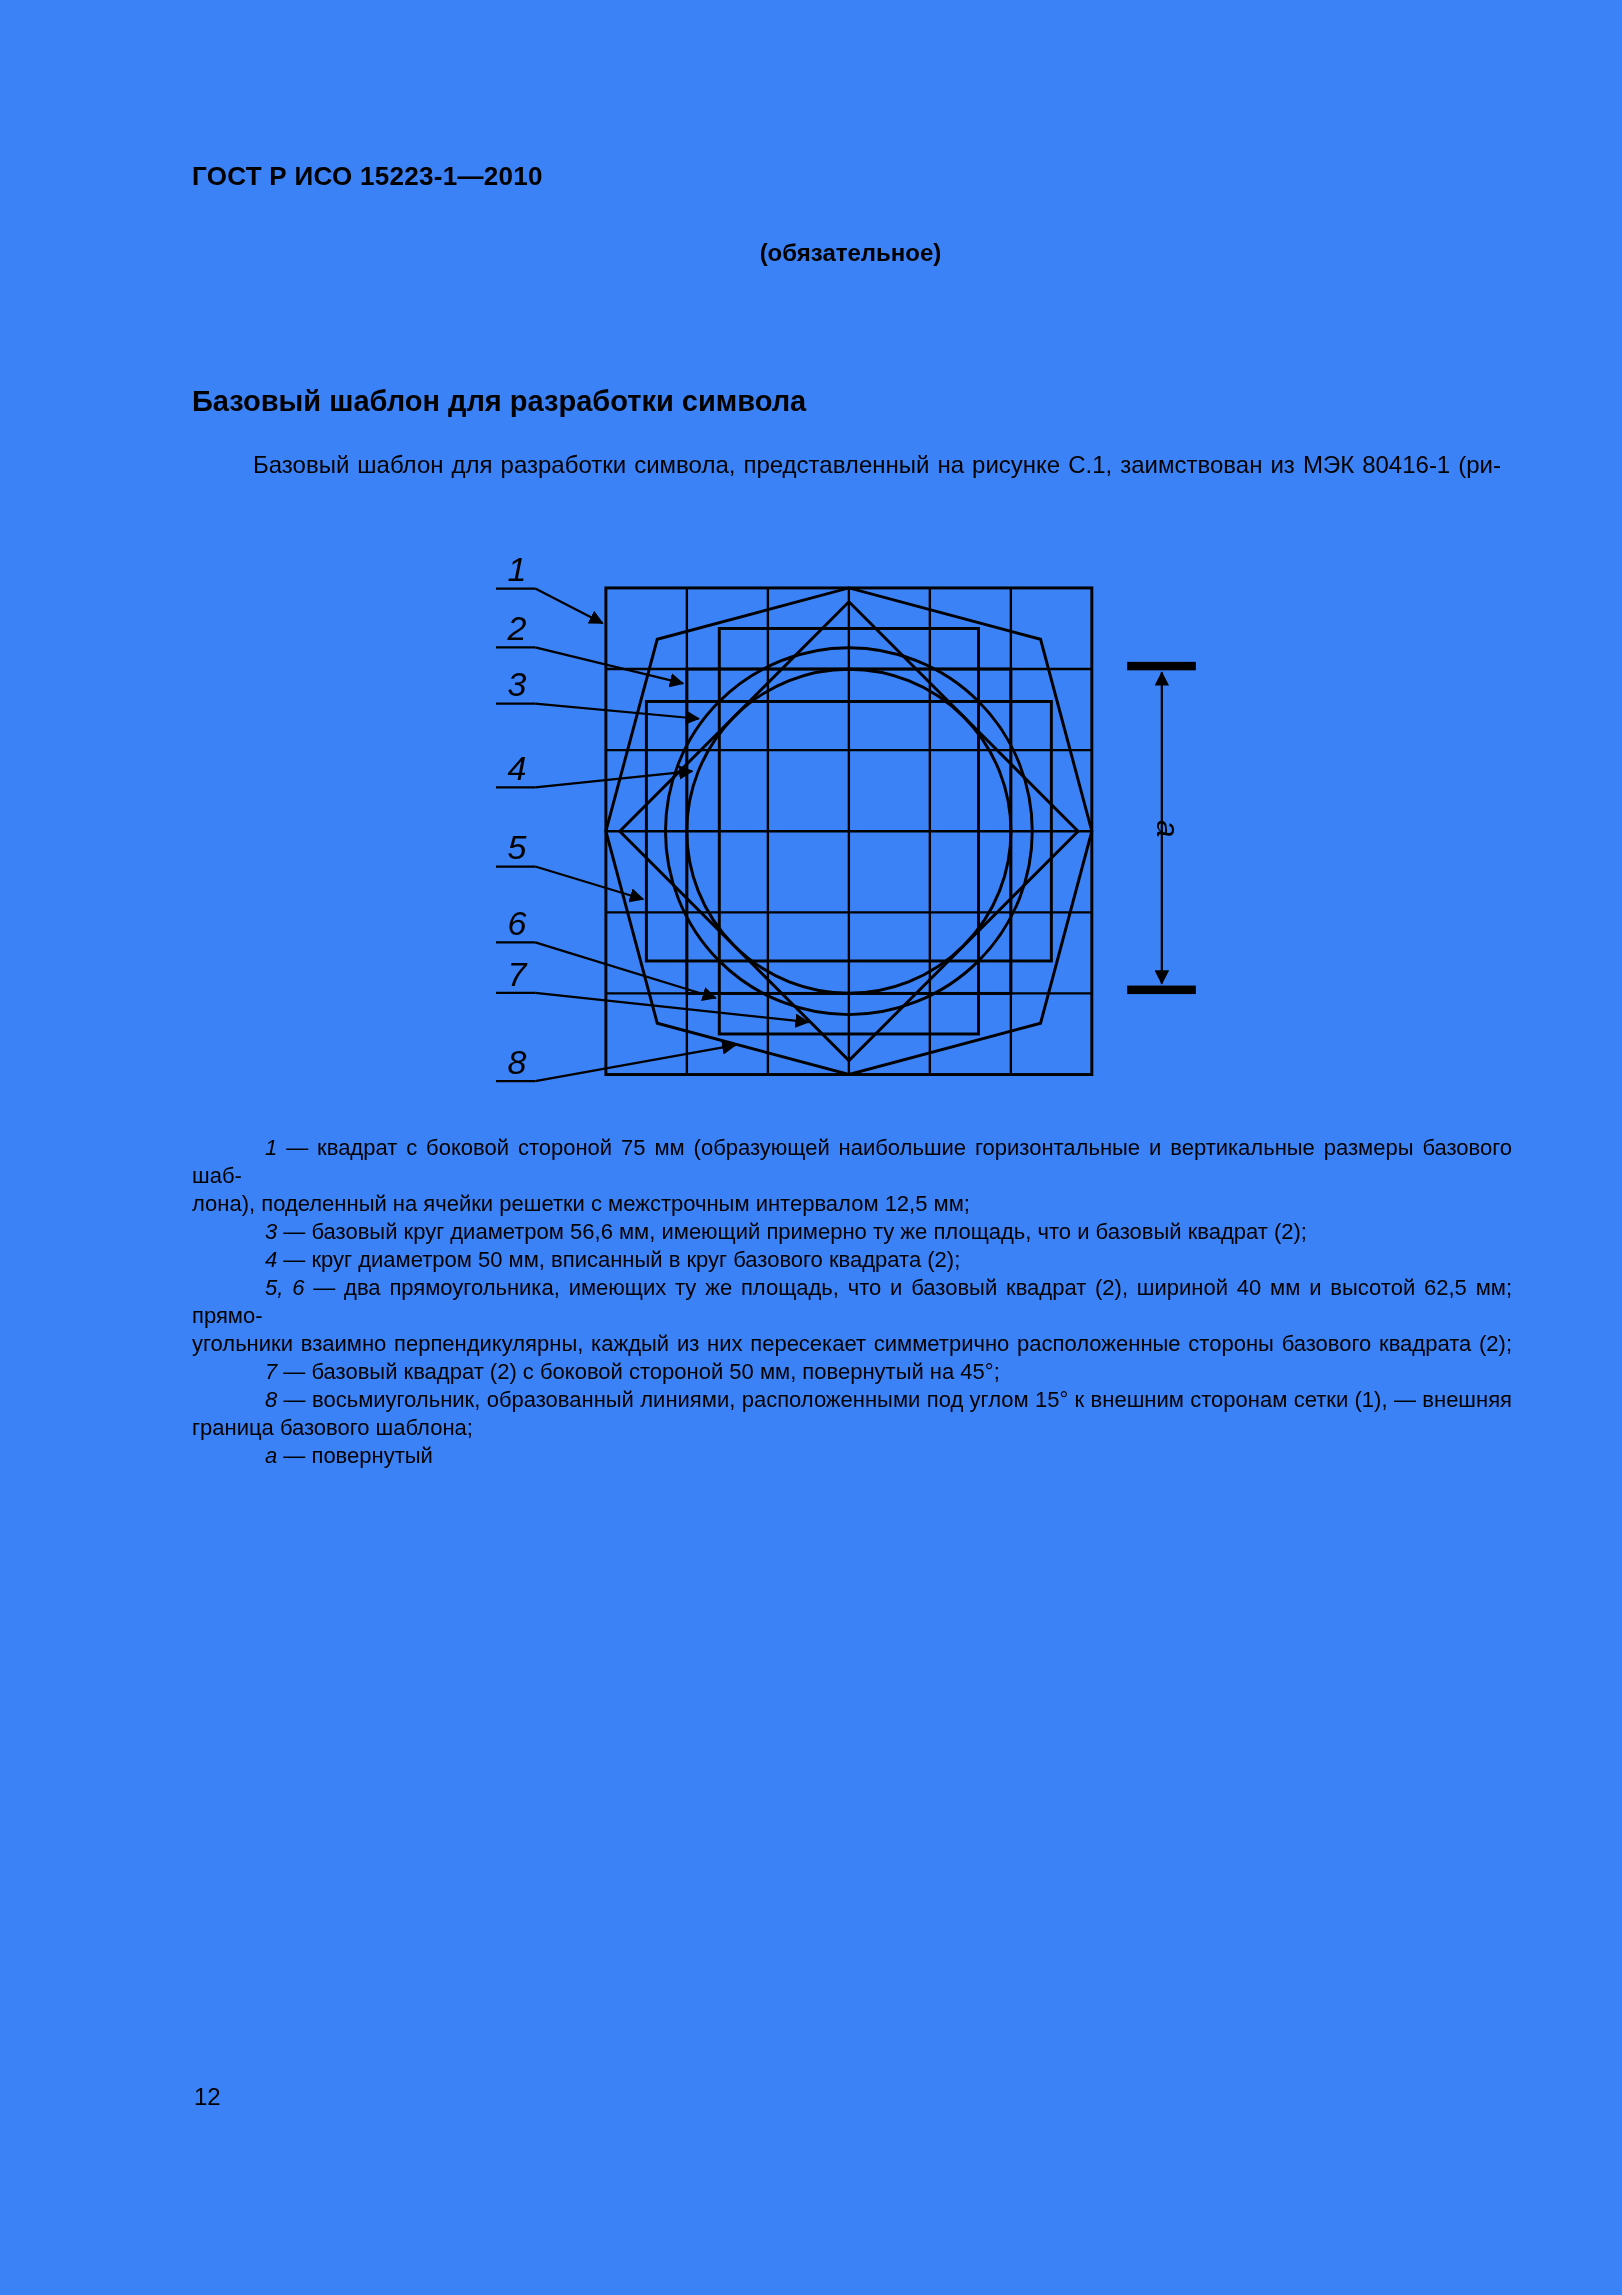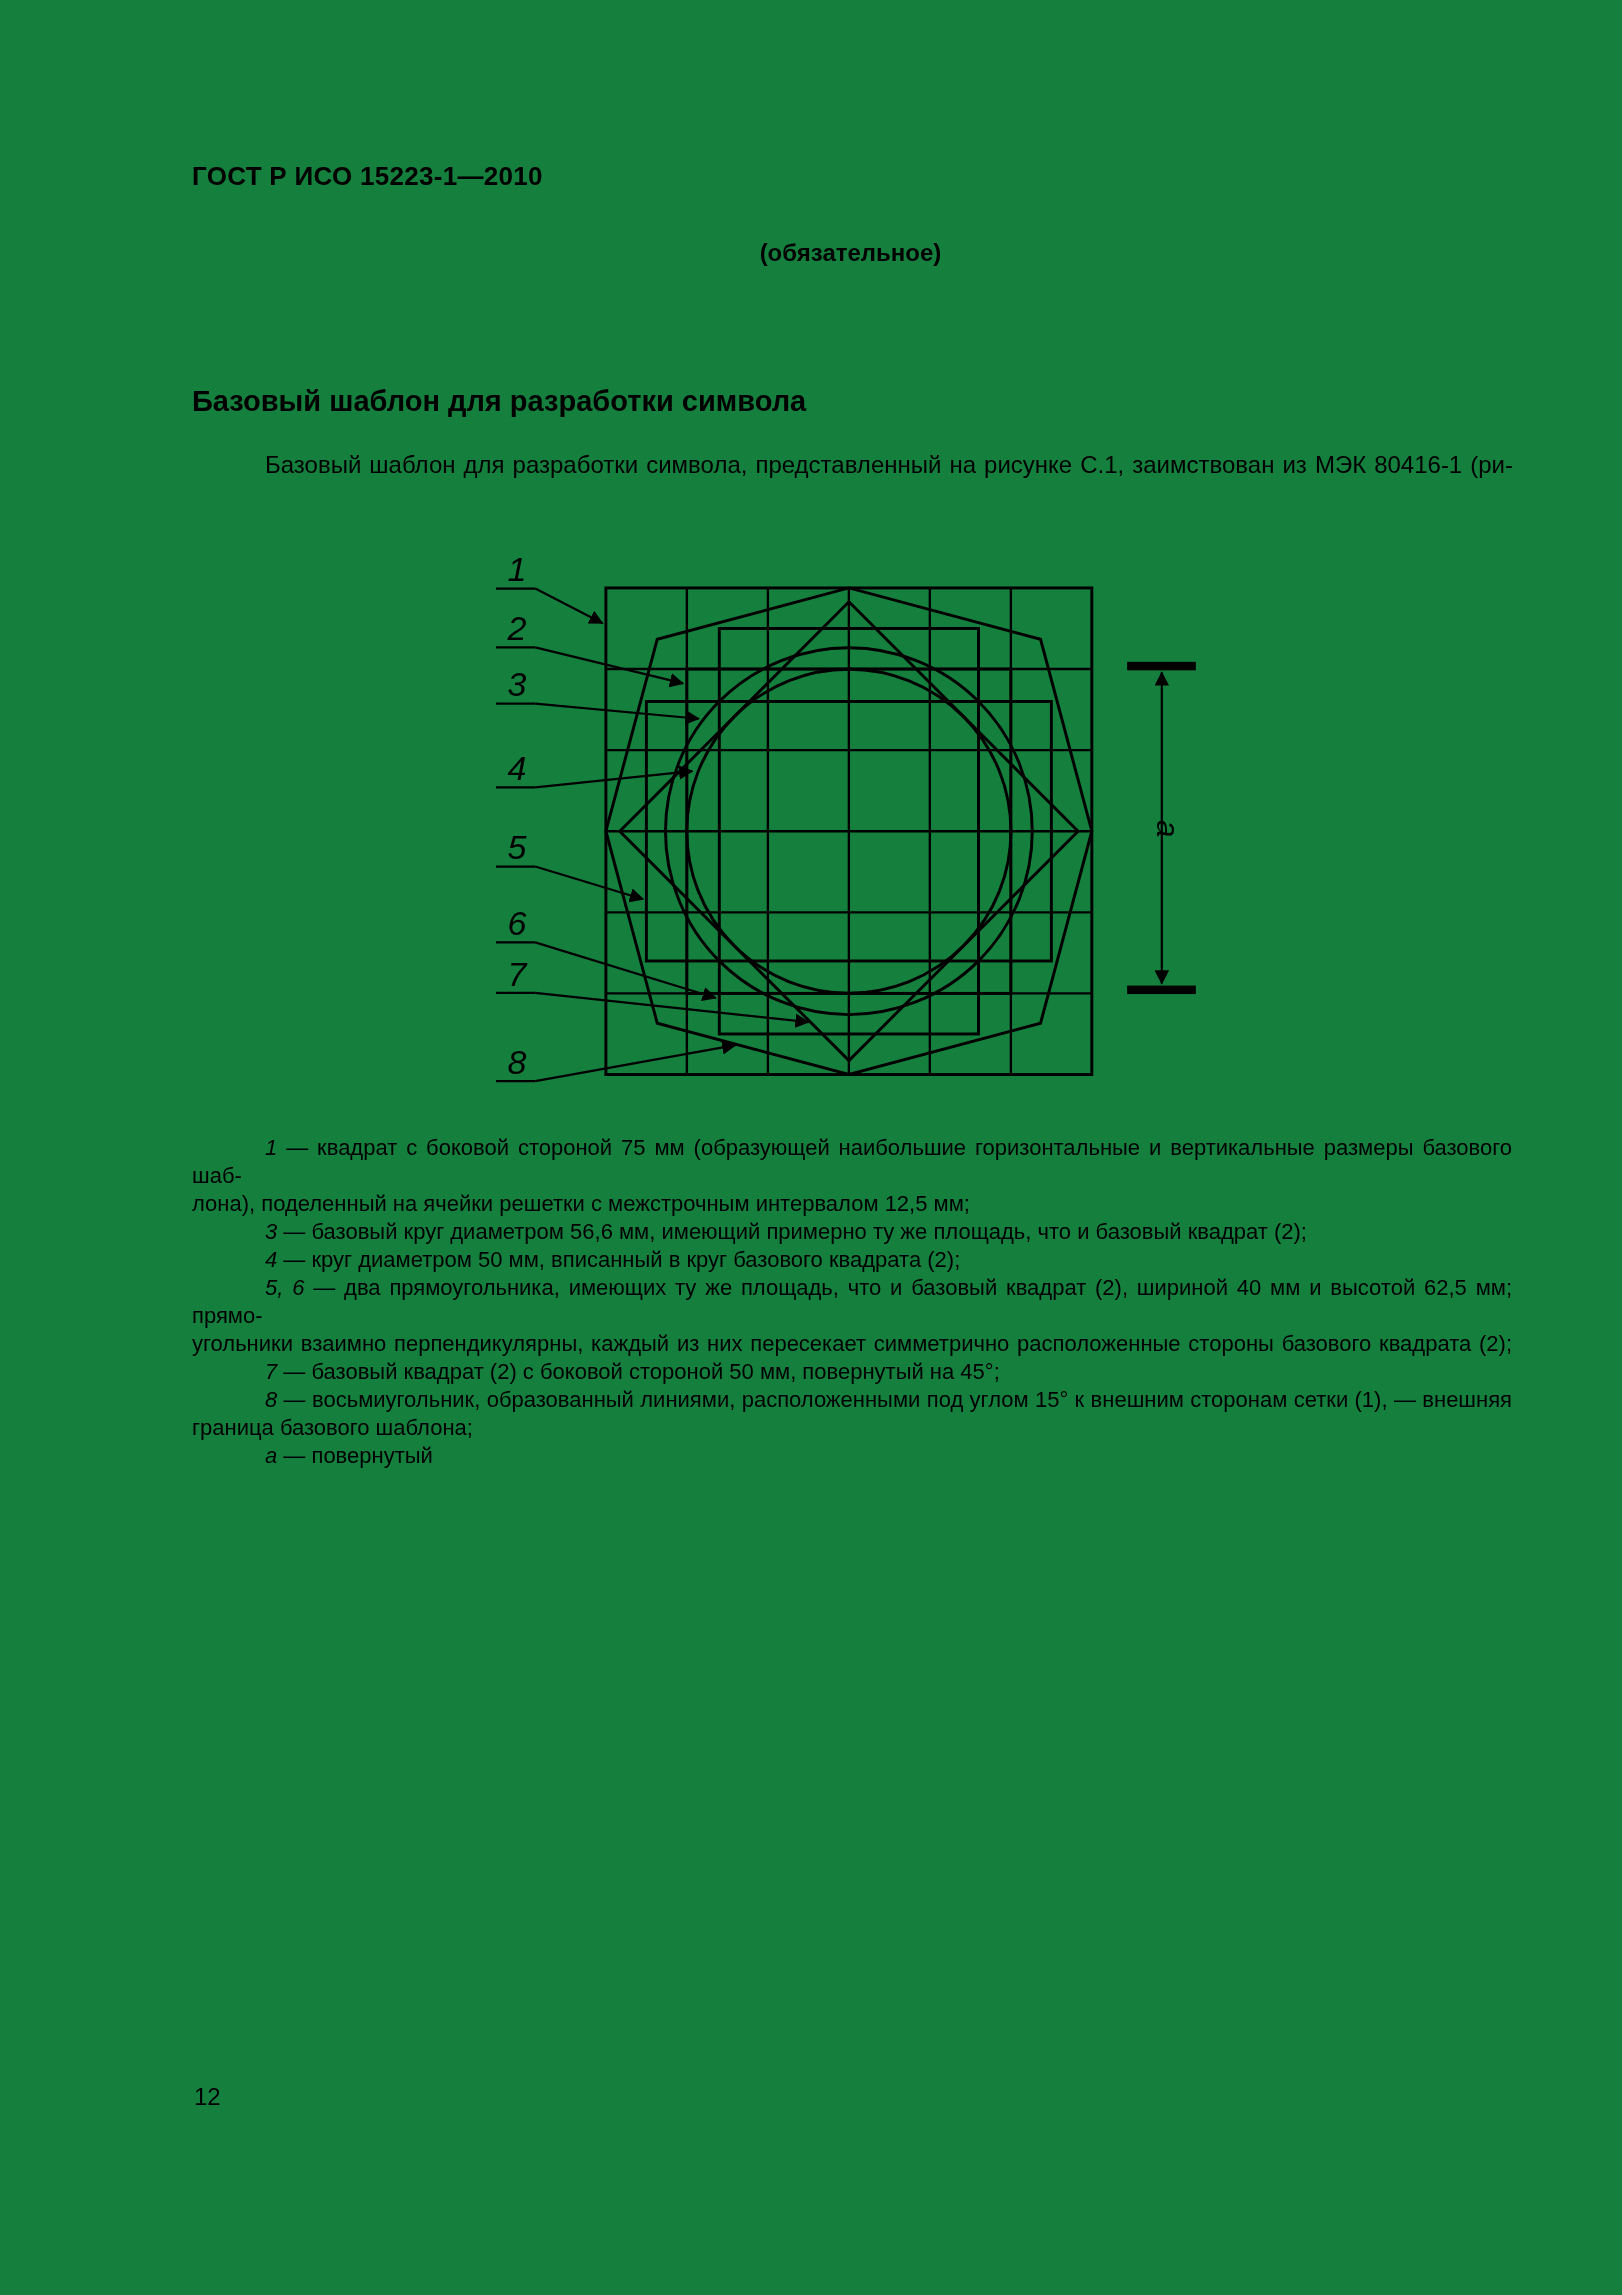--- a/index.html
+++ b/index.html
@@ -1,26 +1,26 @@
 <!DOCTYPE html>
 <html style="font-size:10.5px"><head>
 <meta charset="utf-8">
 <style>
   html,body{margin:0;padding:0;background:#9a9a9a;}
   .page{
-    position:relative;width:1623px;height:2295px;background:#15803d;
+    position:relative;width:1623px;height:2295px;background:#3b82f6;
     font-family:"Liberation Sans",sans-serif;color:#000;overflow:hidden;
   }
   .abs{position:absolute;}
   .doc-header{left:192px;top:161px;font-size:26px;font-weight:bold;letter-spacing:0.3px;}
   .annex-heading{left:192px;top:236px;width:1317px;text-align:center;
     font-size:24px;font-weight:bold;line-height:33px;}
   .section-title{left:192px;top:385px;width:1317px;text-align:left;
     font-size:29px;font-weight:bold;}
-  .body-paragraph{left:196px;top:449px;width:1317px;font-size:24px;line-height:31px;}
+  .body-paragraph{left:184px;top:449px;width:1317px;font-size:24px;line-height:31px;}
   .pline{width:100%;}
   .pline.first{text-indent:69px;}
   .pline.just{text-align:justify;text-align-last:justify;}
   .legend{left:192px;top:1117px;width:1320px;font-size:22px;line-height:28px;margin-top:17px;}
   .ll{width:100%;}
   .ll.ind{text-indent:73px;}
   .ll.just{text-align:justify;text-align-last:justify;}
   .lnum{font-style:italic;}
   .figure-caption{left:192px;top:1463px;width:1317px;text-align:center;font-size:24px;}
   .page-number{left:194px;top:2083px;font-size:24px;}

